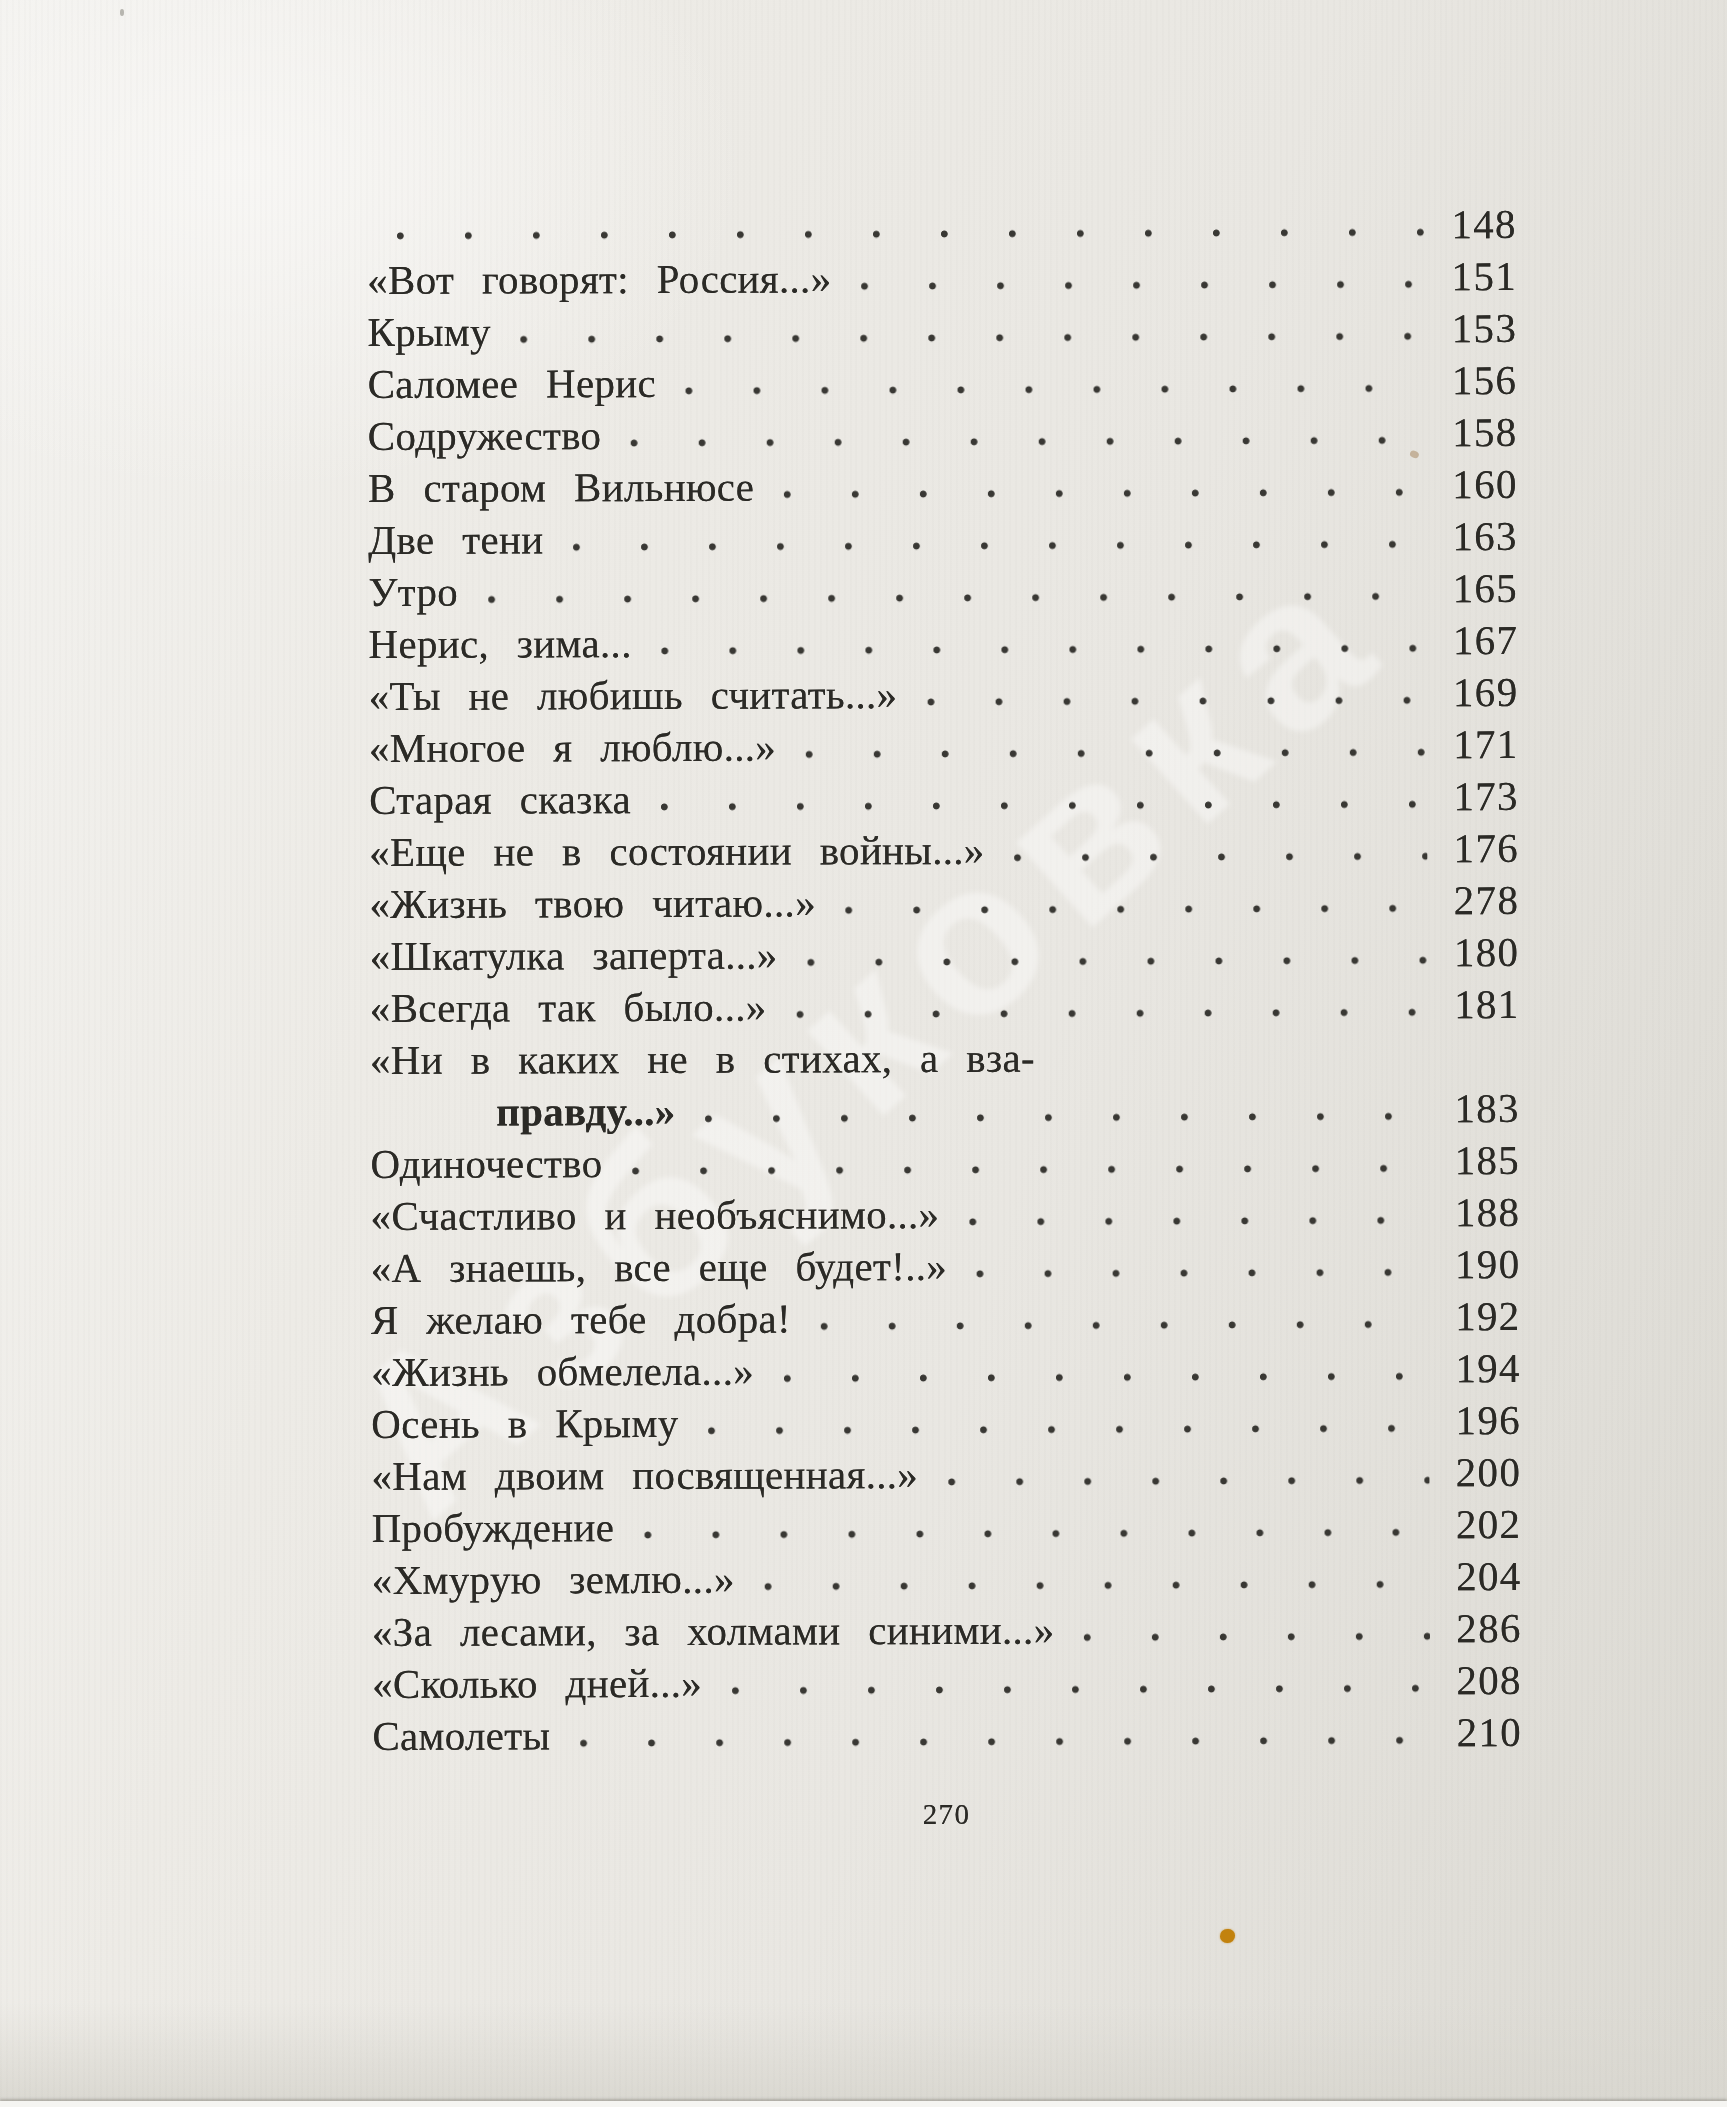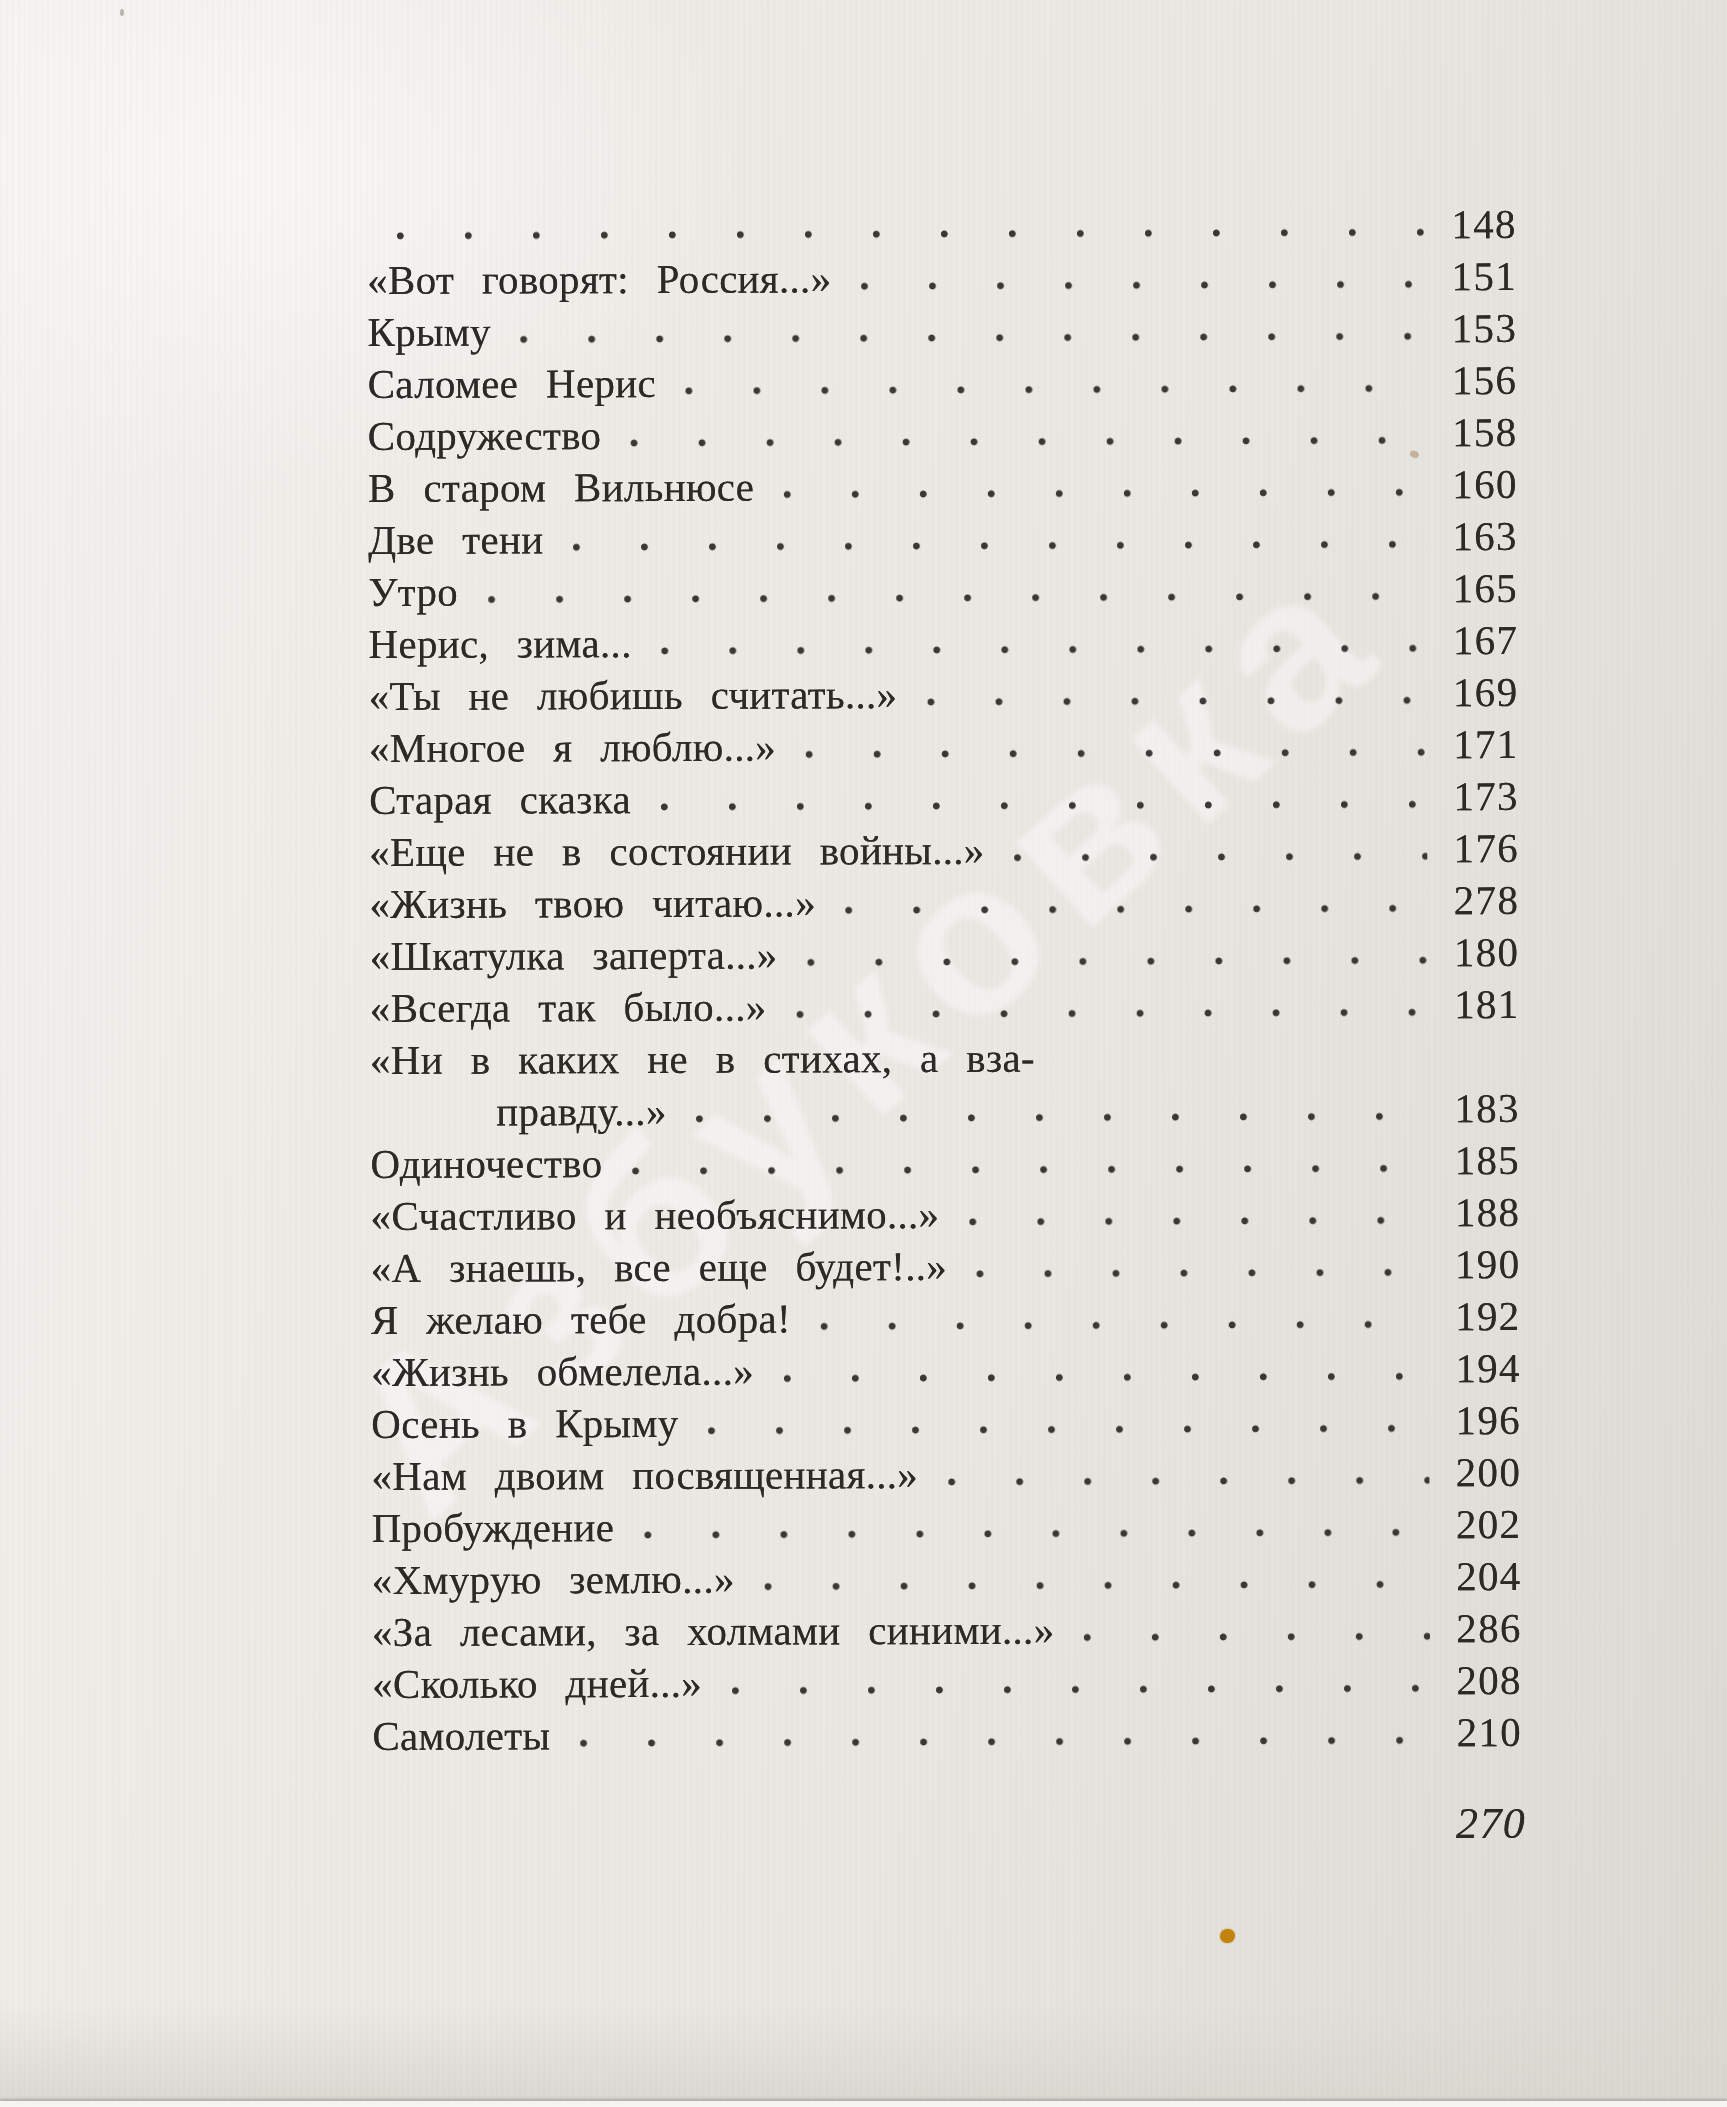--- a/index.html
+++ b/index.html
@@ -59,20 +59,21 @@
     letter-spacing: 0.3px;
     word-spacing: 0.42em;
     white-space: nowrap;
     text-shadow: 0 0 0.5px rgba(43,42,38,0.85);
   }
   .toc-title {
     flex: 0 0 auto;
   }
   .toc-title.indent2 {
     margin-left: 126px;
+    font-weight: bold;
   }
   .dot-leader {
     flex: 1 1 auto;
     min-width: 0;
     margin: 0 17px 0 26px;
     background-image: radial-gradient(circle at 3.3px 3.9px, rgba(42,41,37,0.92) 3px, rgba(42,41,37,0) 3.8px);
     background-size: 68px 7.9px;
     background-repeat: repeat-x;
     background-position: left 3.9px bottom 14.4px;
   }
@@ -81,25 +82,24 @@
     min-width: 84px;
     text-align: center;
     letter-spacing: 1.3px;
   }
 
   .footer-num {
     position: absolute;
     top: 1798px;
     left: 367px;
     right: 201px;
-    text-align: right;
-    font-size: 44px;
+    text-align: center;
+    font-size: 29px;
     letter-spacing: 1.3px;
     text-shadow: 0 0 0.5px rgba(43,42,38,0.85);
-    font-style: italic;
   }
 
   .watermark {
     position: absolute;
     left: 50%;
     top: 49%;
     transform: translate(-50%, -50%) rotate(-42deg);
     font-family: "Liberation Sans", sans-serif;
     font-weight: 700;
     font-size: 216px;

